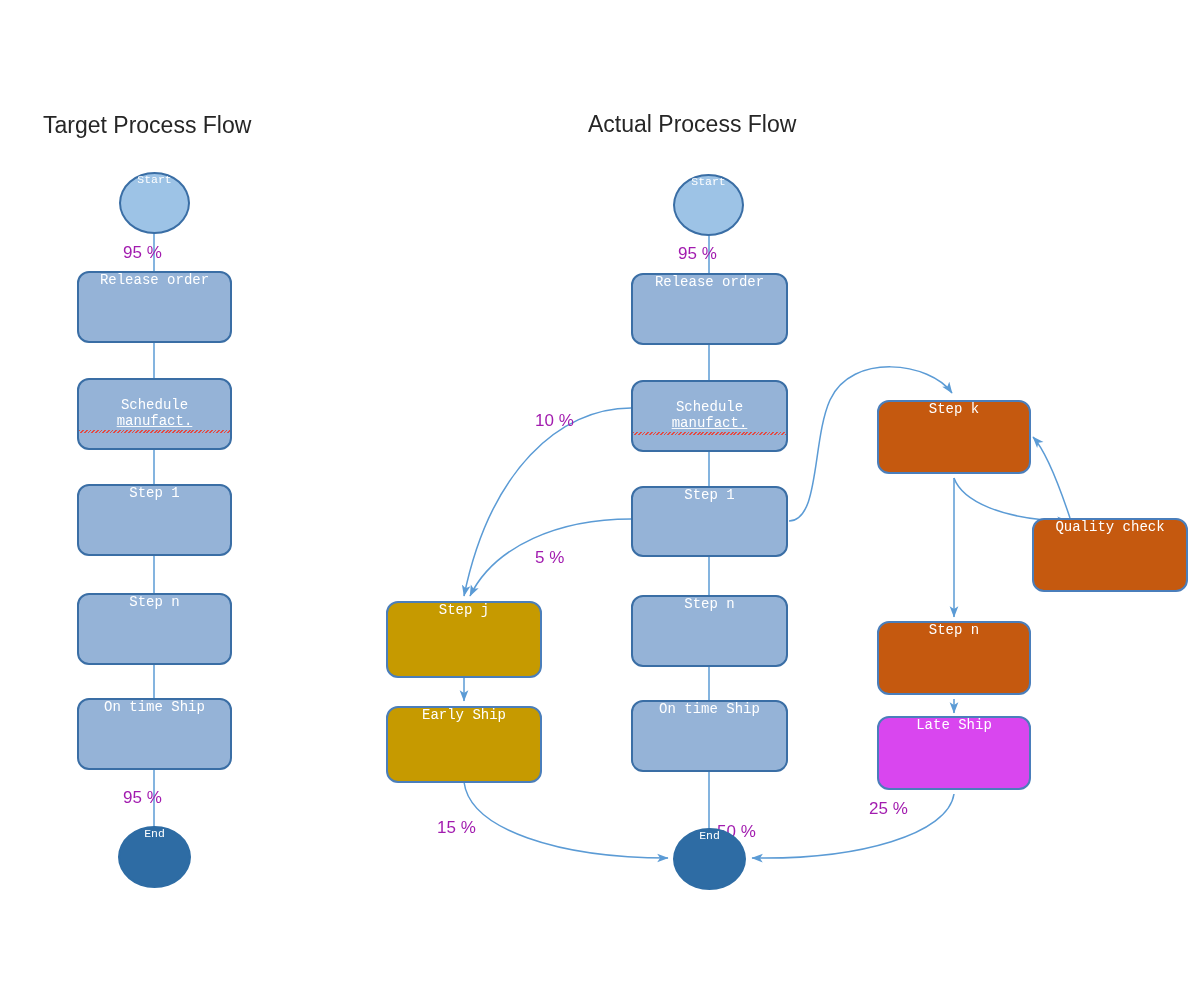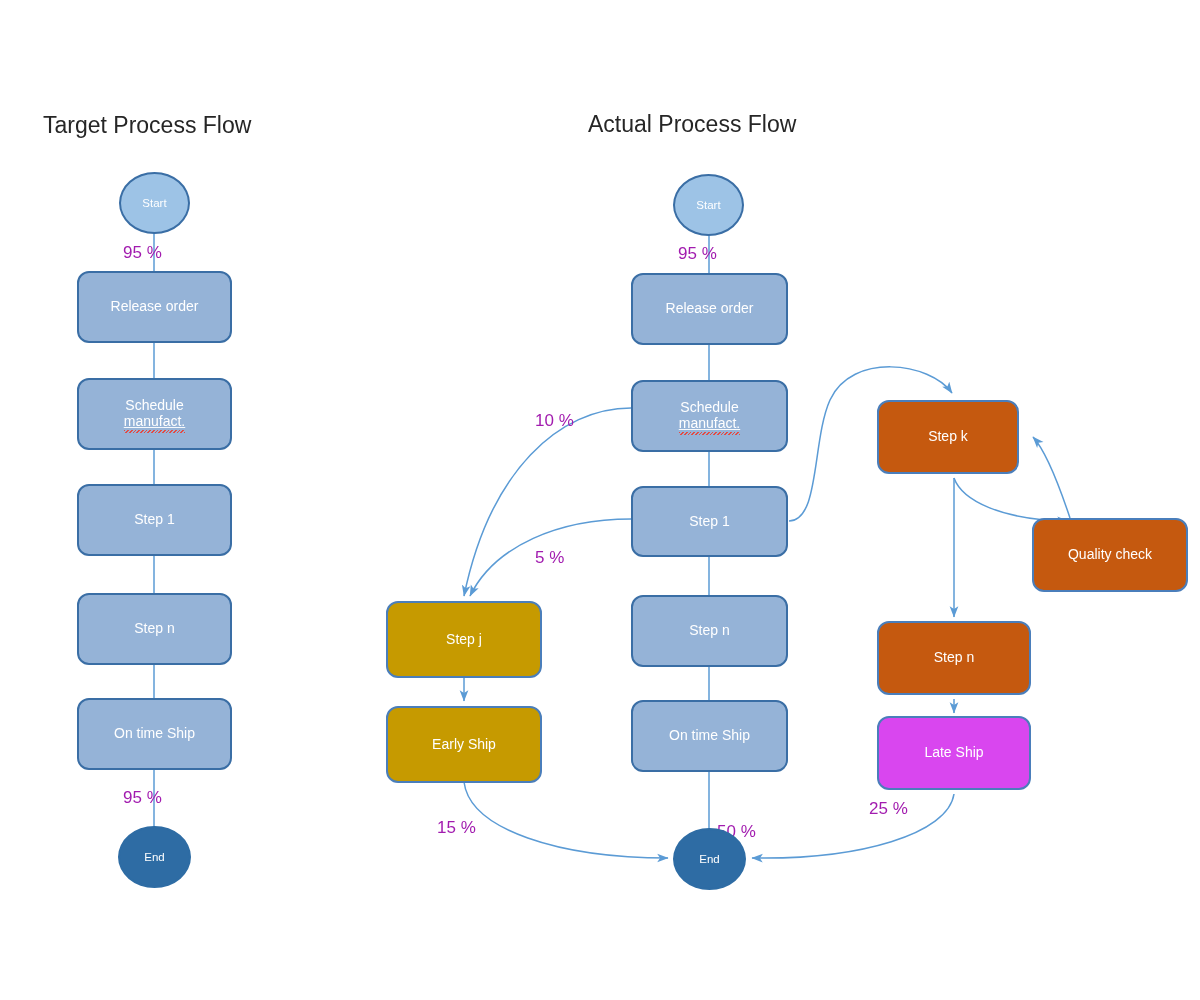--- a/index.html
+++ b/index.html
@@ -25,25 +25,24 @@
     font-size: 23px;
     color: #262626;
     font-family: "Liberation Sans", sans-serif;
     white-space: nowrap;
     letter-spacing: 0px;
   }
   .node {
     position: absolute;
     box-sizing: border-box;
     display: flex;
-    align-items: center;
     justify-content: center;
     text-align: center;
     color: #ffffff;
-    font-family: Liberation Sans, sans-serif;
+    font-family: Liberation Mono, monospace;
     line-height: 1.12;
     border-style: solid;
   }
   .node.rect {
     border-radius: 12px;
     border-width: 2px;
     font-size: 14px;
   }
   .node.term {
     border-radius: 50%;
@@ -208,21 +207,21 @@
     <span>Step j</span>
   </div>
 
   <div class="node rect" style="left:386px; top:706px; width:156px; height:77px;
        background:#C69A00; border-color:#4A7EBB;">
     <span>Early Ship</span>
   </div>
 
   <div class="pct-label" style="left:437px; top:818px;">15 %</div>
 
-  <div class="node rect" style="left:877px; top:400px; width:142px; height:74px;
+  <div class="node rect" style="left:877px; top:400px; width:154px; height:74px;
        background:#C5590F; border-color:#4A7EBB;">
     <span>Step k</span>
   </div>
 
   <div class="node rect" style="left:992px; top:518px; width:156px; height:74px;
        background:#C5590F; border-color:#4A7EBB;margin-left:40px;">
     <span>Quality check</span>
   </div>
 
   <div class="node rect" style="left:877px; top:621px; width:154px; height:74px;

